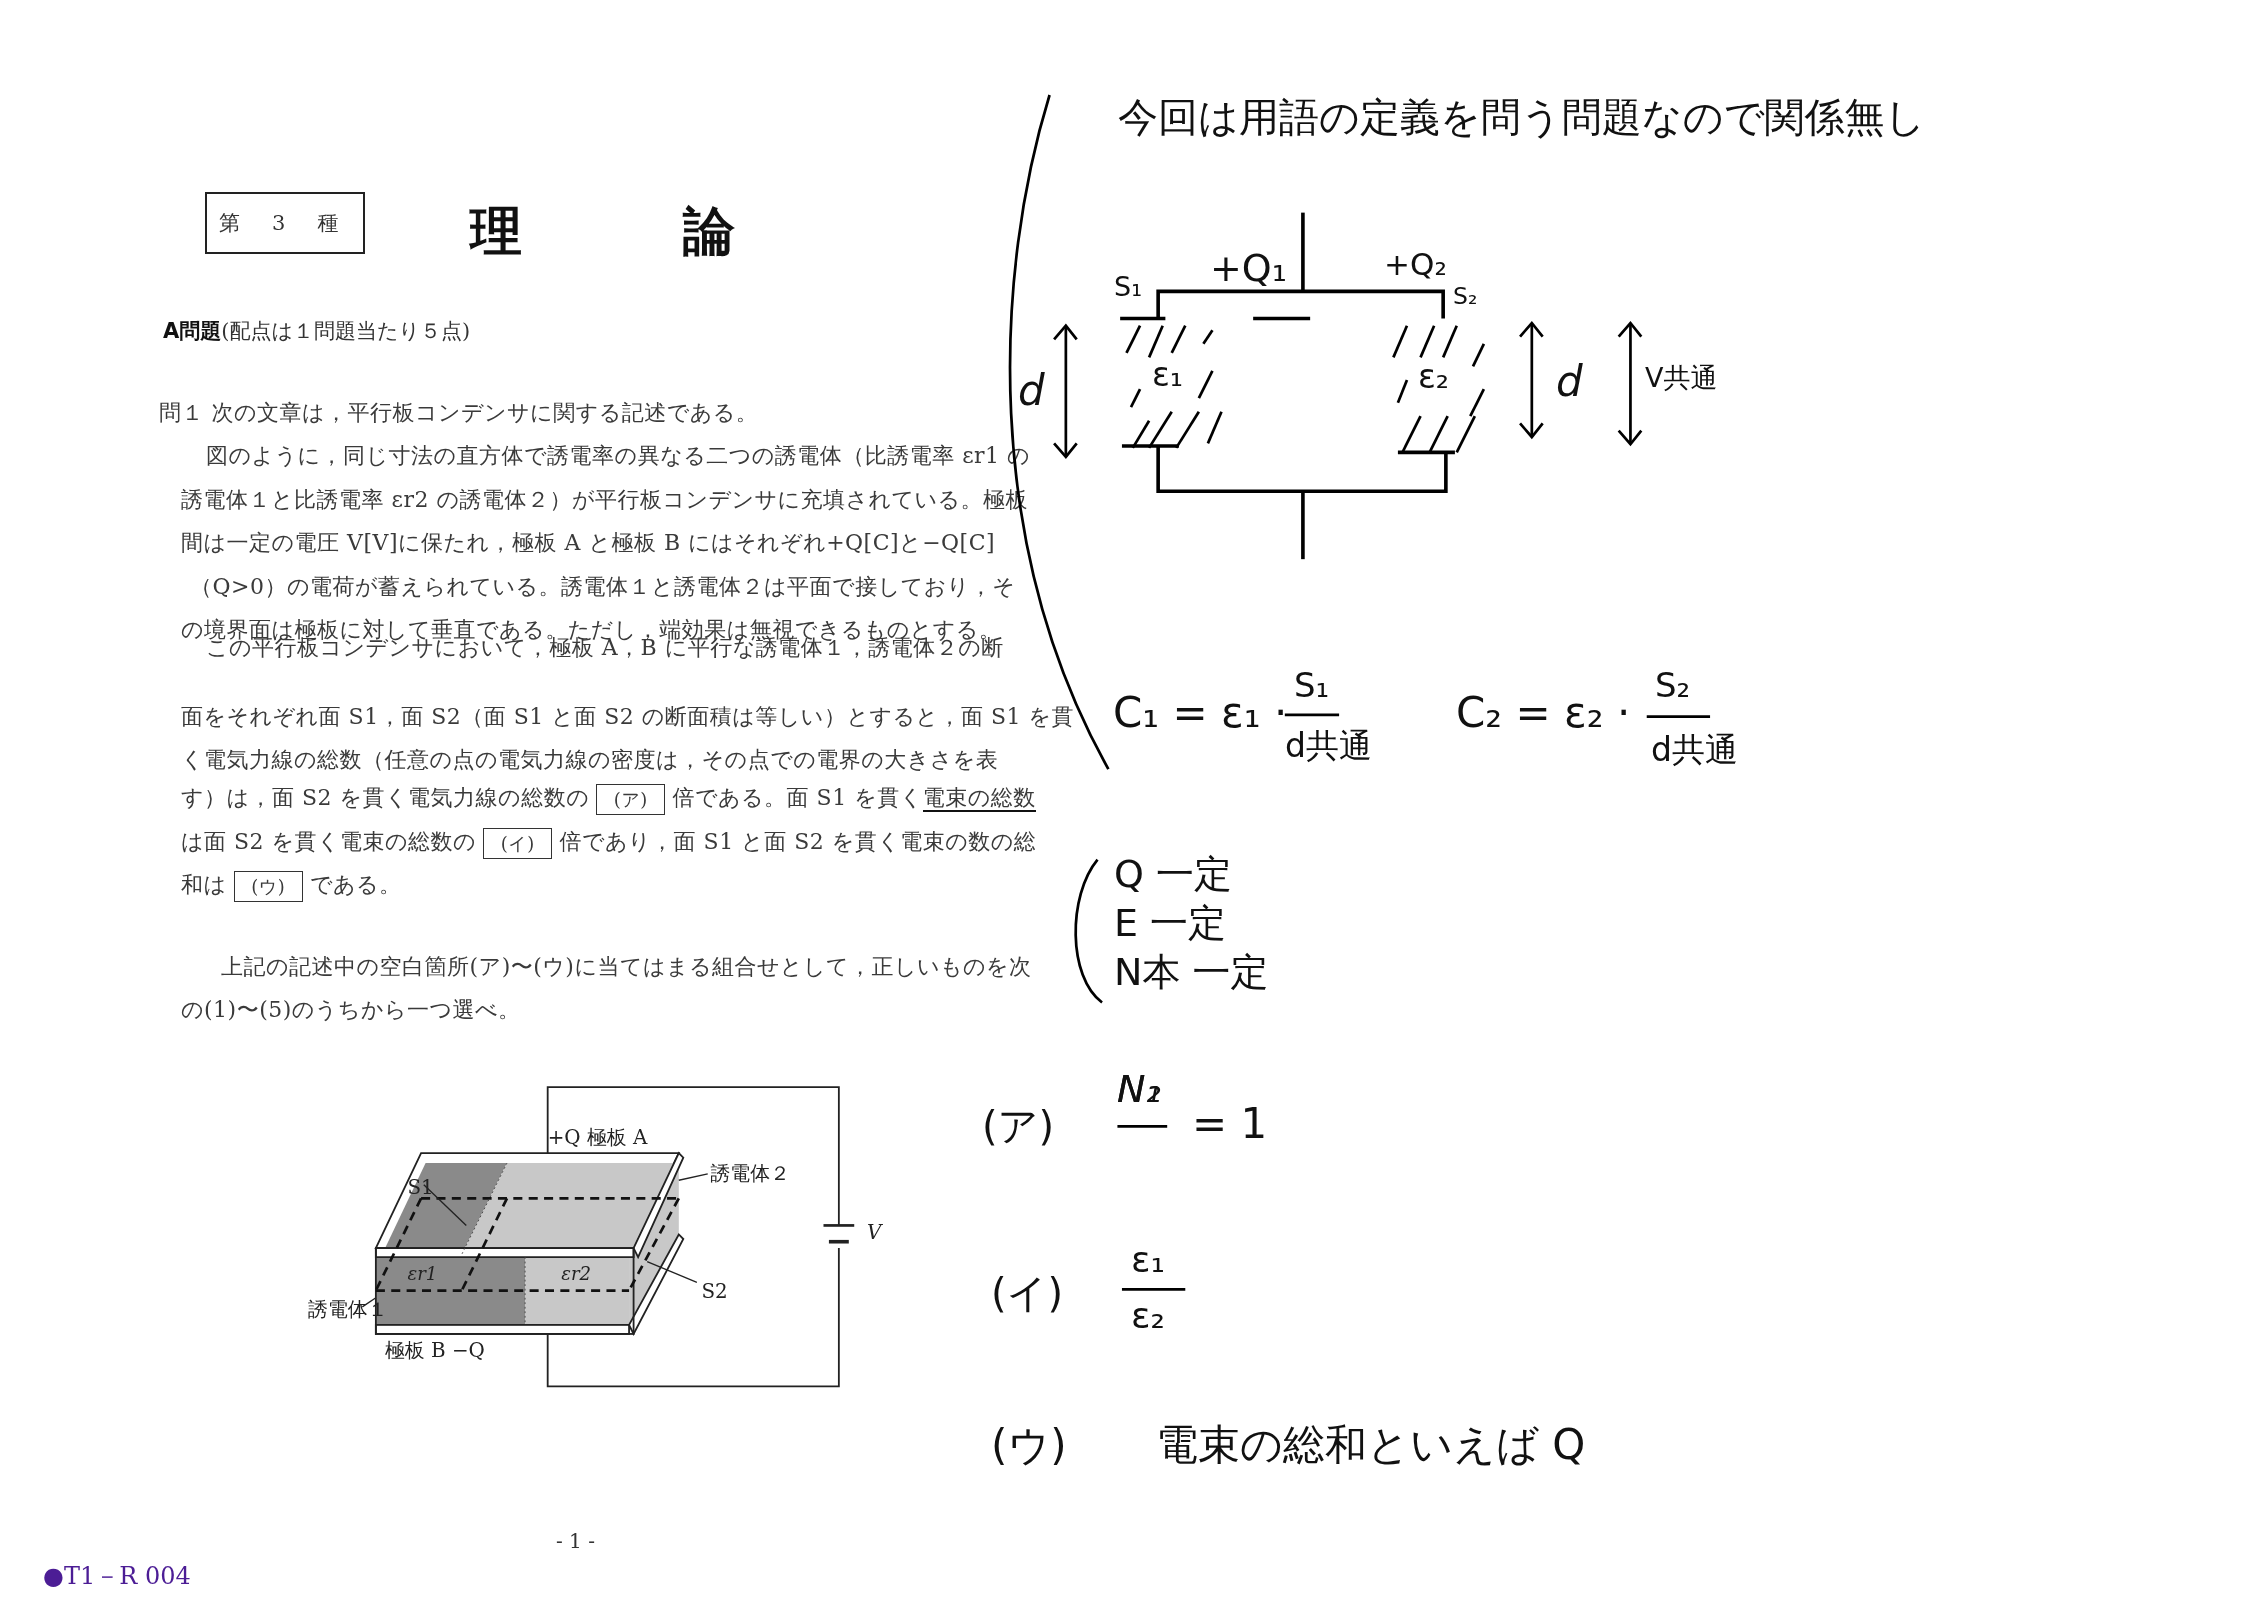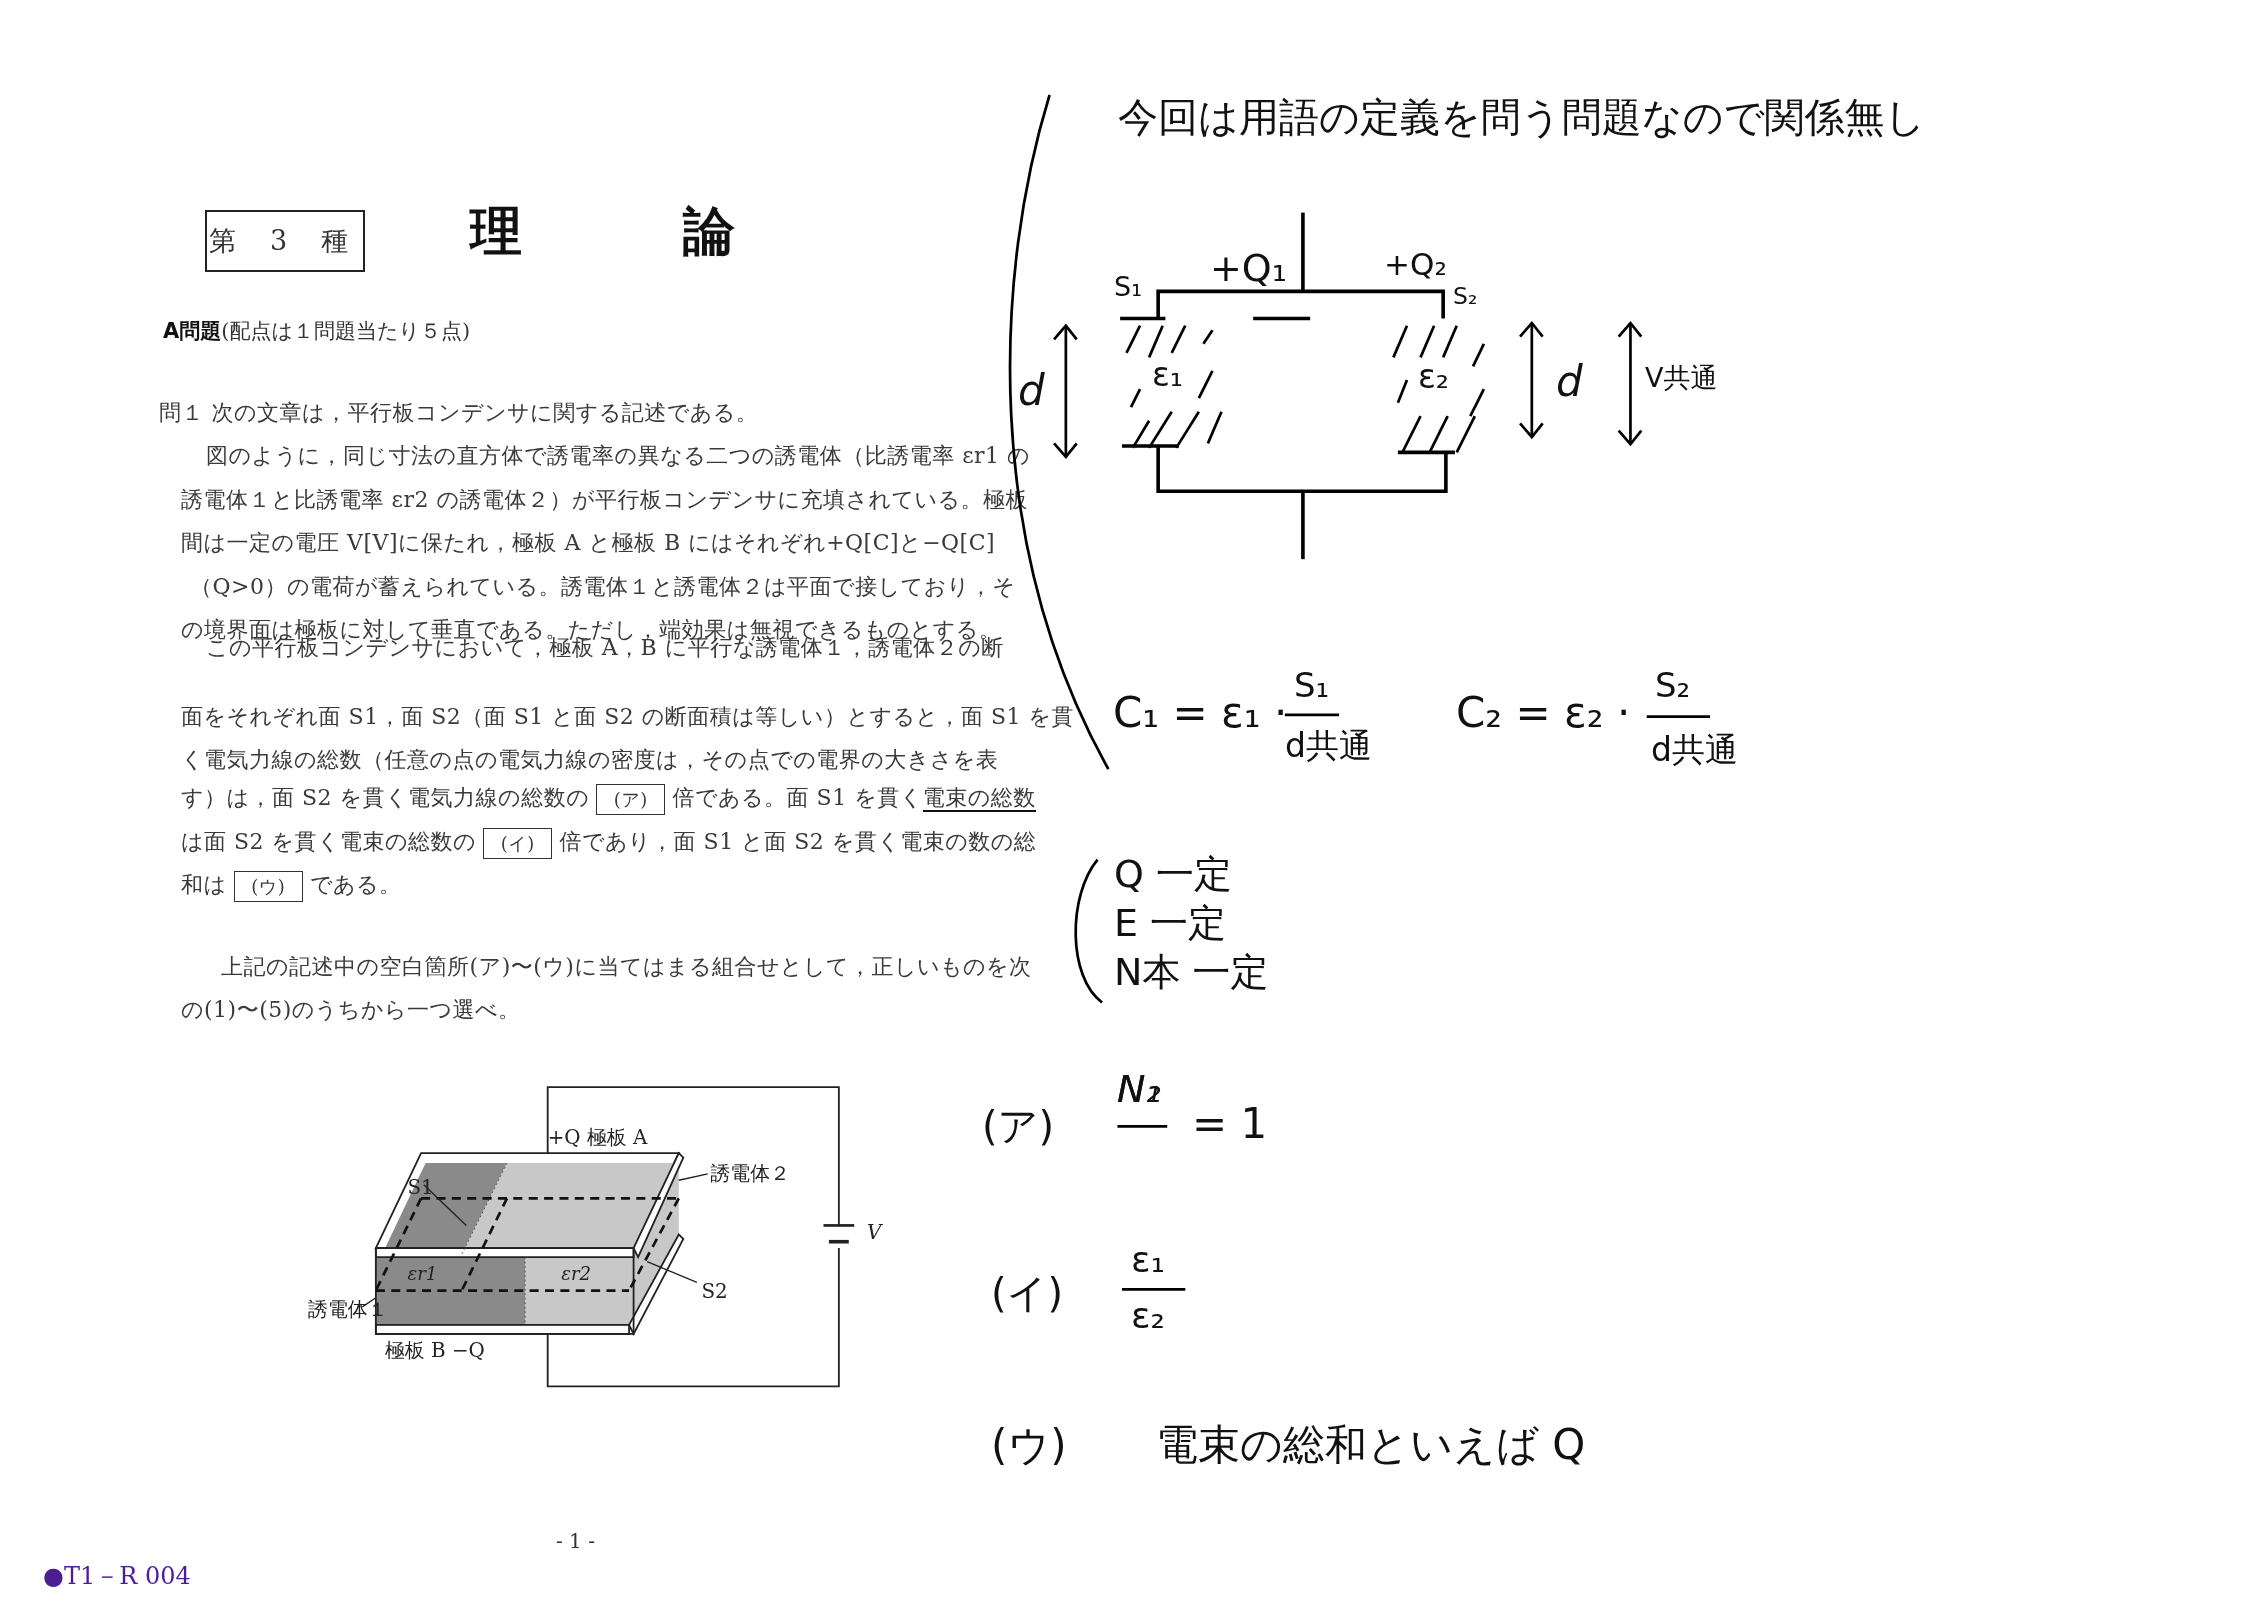--- a/index.html
+++ b/index.html
@@ -1,20 +1,20 @@
 <!DOCTYPE html>
 <html style="font-size:14.5px"><head>
 <meta charset="utf-8">
 <style>
   html,body{margin:0;padding:0;background:#fff;}
   body{width:2262px;height:1625px;position:relative;overflow:hidden;
        font-family:"DejaVu Serif","Liberation Serif",serif;color:#333;}
   .abs{position:absolute;}
   .hdr-box{left:205px;top:192px;width:156px;height:58px;border:2.7px solid #222;
-           display:flex;align-items:center;justify-content:center;font-size:27px;letter-spacing:12.7px;color:#333;margin-top:18px;}
+           display:flex;align-items:center;justify-content:center;font-size:21px;letter-spacing:12.7px;color:#333;}
   .title-char{font-family:"DejaVu Sans","Liberation Sans",sans-serif;font-weight:bold;font-size:52px;color:#111;top:197px;}
   .section{left:163px;top:317px;font-size:21px;color:#333;}
   .section b{font-family:"DejaVu Sans","Liberation Sans",sans-serif;color:#111;}
   .line{position:absolute;font-size:22px;white-space:nowrap;color:#3a3a3a;letter-spacing:0.5px;}
   .blank{display:inline-block;border:1.8px solid #333;width:67px;height:29px;text-align:center;line-height:29px;
          font-size:18px;vertical-align:middle;margin:0 7.2px;}
   .uline{border-bottom:2.7px solid #111;}
   .footer-page{left:556px;top:1529px;font-size:20px;color:#333;}
   .footer-code{left:43px;top:1560px;font-size:24px;color:#4c1d95;}
   .hand{font-family:"DejaVu Sans","Liberation Sans",sans-serif;color:#111;position:absolute;white-space:nowrap;}

